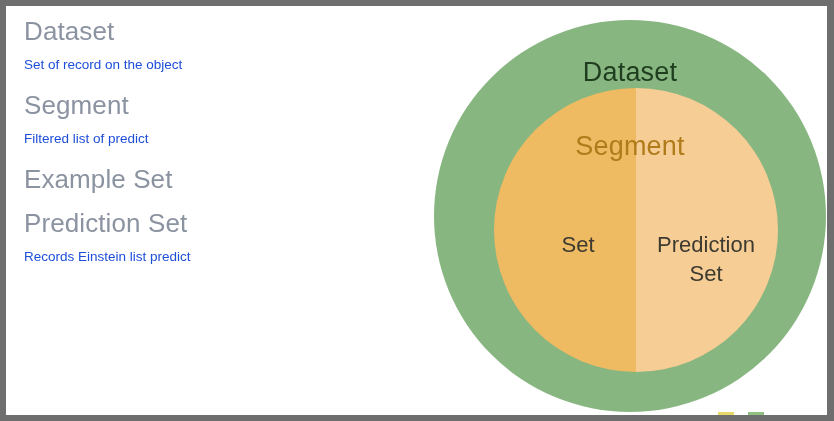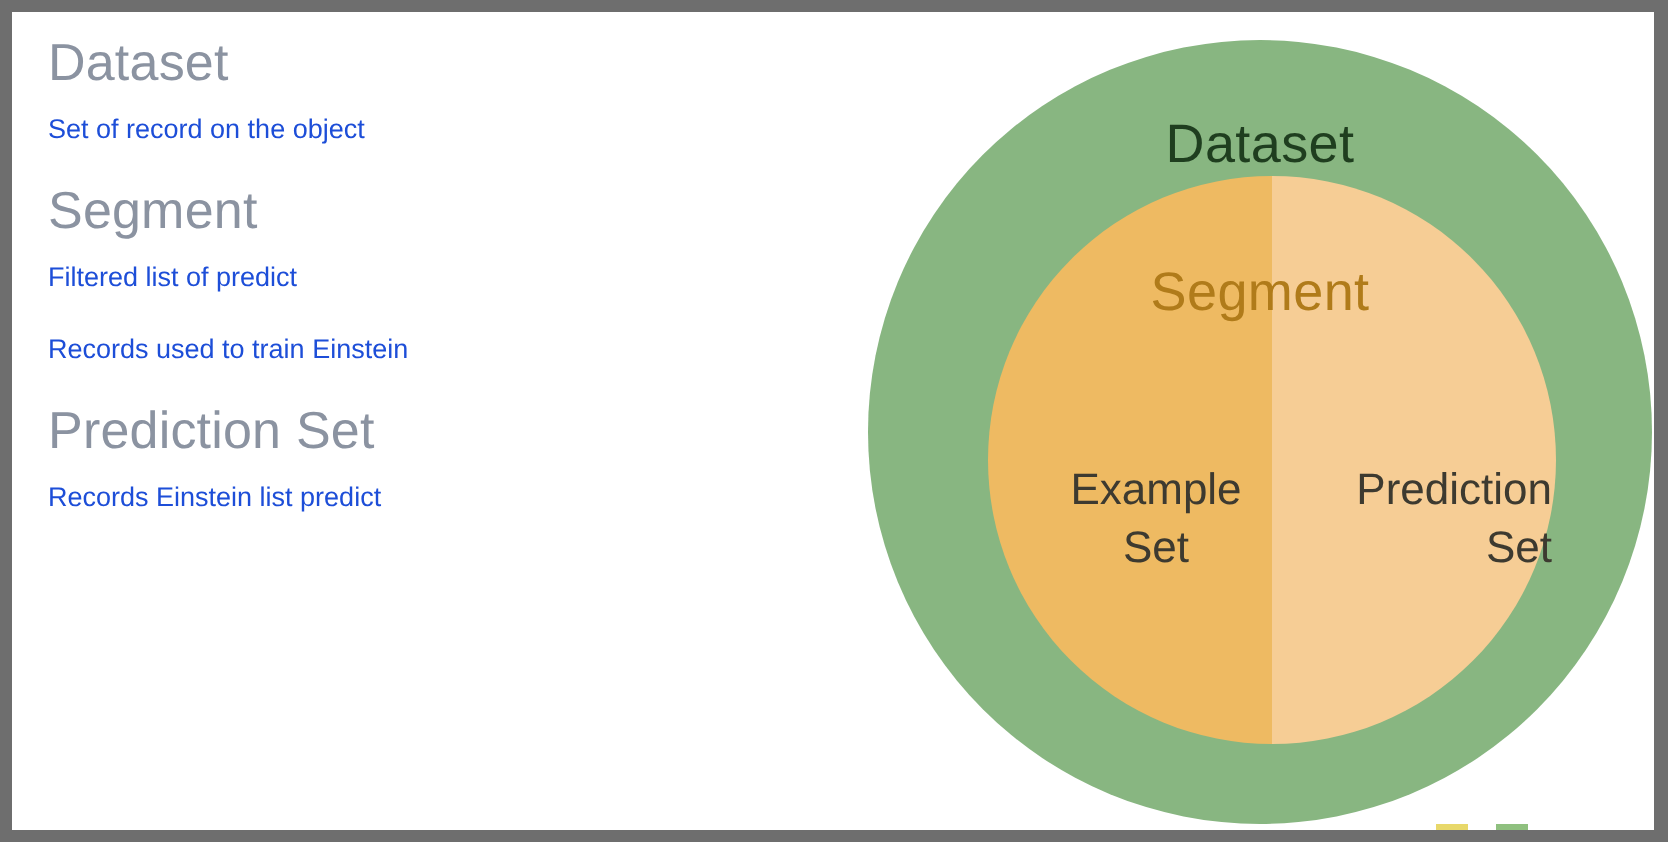--- a/index.html
+++ b/index.html
@@ -129,21 +129,21 @@
     text-align: center;
     font-size: 22px;
     line-height: 29px;
     color: #3d3a30;
   }
   .label-prediction {
     position: absolute;
     left: 202px;
     top: 210px;
     width: 140px;
-    text-align: right;
+    text-align: center;
     font-size: 22px;
     line-height: 29px;
     color: #3d3a30;
   }
 
   
   .legend-strip {
     position: absolute;
     left: 290px;
     top: 406px;
@@ -171,21 +171,21 @@
         <div class="term">Dataset</div>
         <div class="term-desc">Set of record on the object</div>
       </div>
 
       <div class="term-block">
         <div class="term">Segment</div>
         <div class="term-desc">Filtered list of predict</div>
       </div>
 
       <div class="term-block">
-        <div class="term-desc">Records used to train Einstein</div>
+        <div class="term">Example Set</div>
       </div>
 
       <div class="term-block">
         <div class="term">Prediction Set</div>
         <div class="term-desc">Records Einstein list predict</div>
       </div>
 
     </div>
 
     <div class="diagram">
@@ -195,21 +195,20 @@
         <div class="label-dataset">Dataset</div>
 
         <div class="inner-circle">
           <div class="half-left"></div>
           <div class="half-right"></div>
         </div>
 
         <div class="label-segment">Segment</div>
 
         <div class="label-example">
-          <div>Example</div>
           <div>Set</div>
         </div>
 
         <div class="label-prediction">
           <div>Prediction</div>
           <div>Set</div>
         </div>
 
       </div>
 

